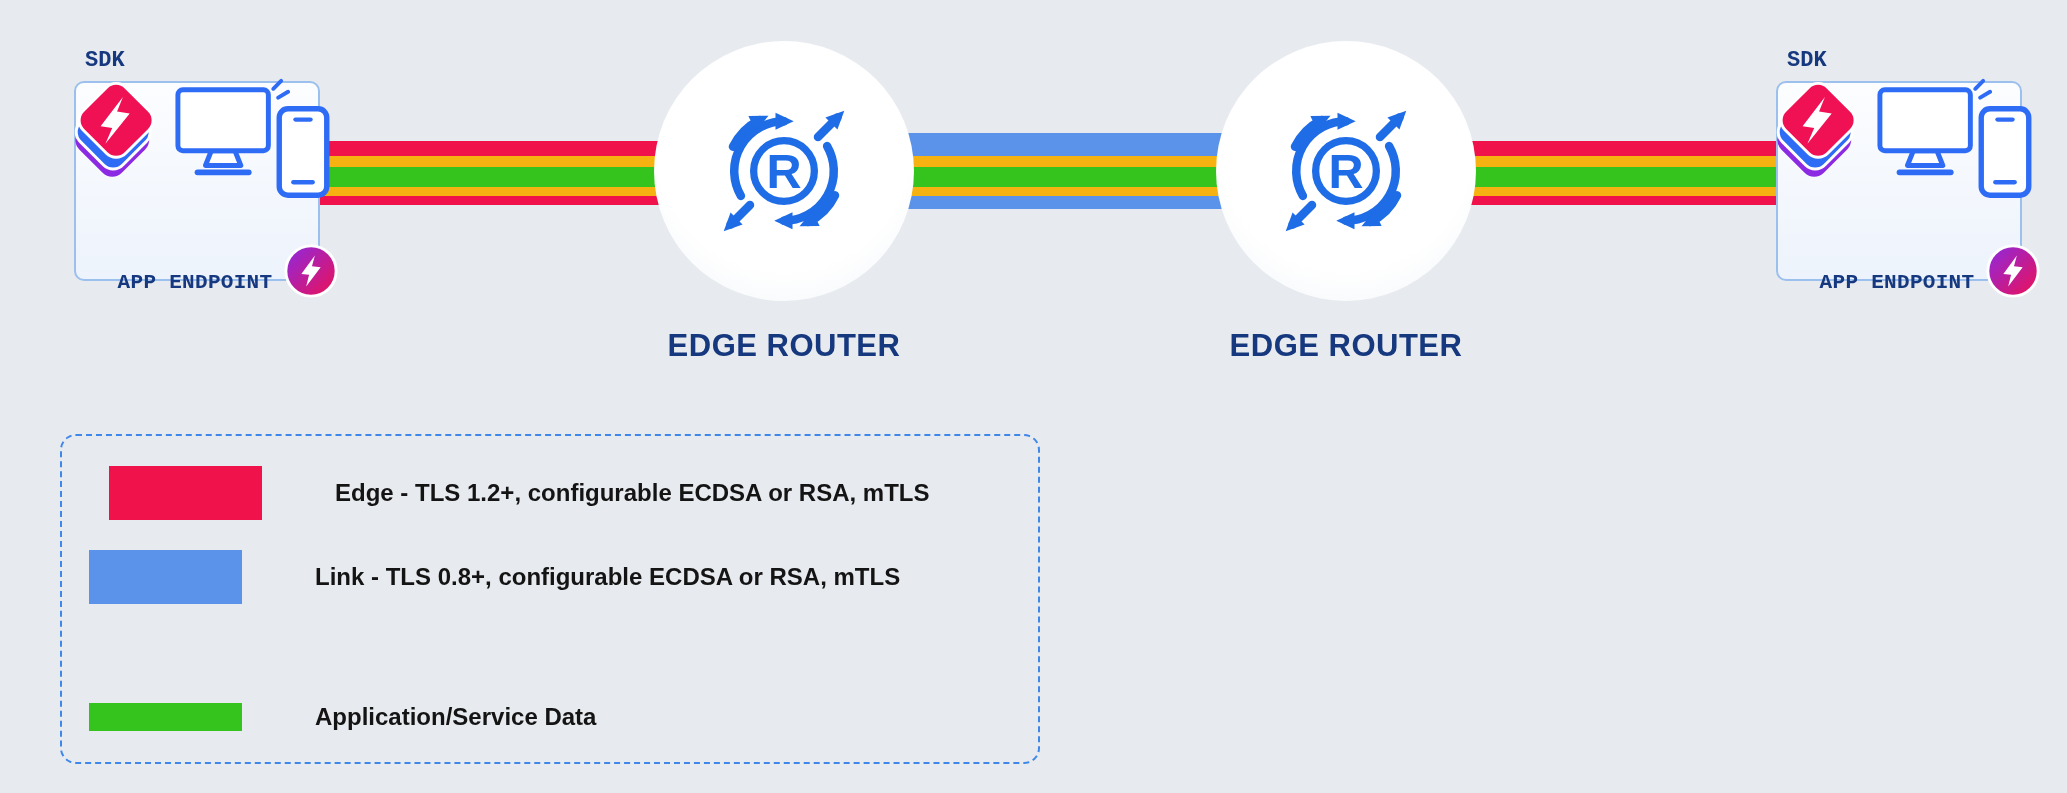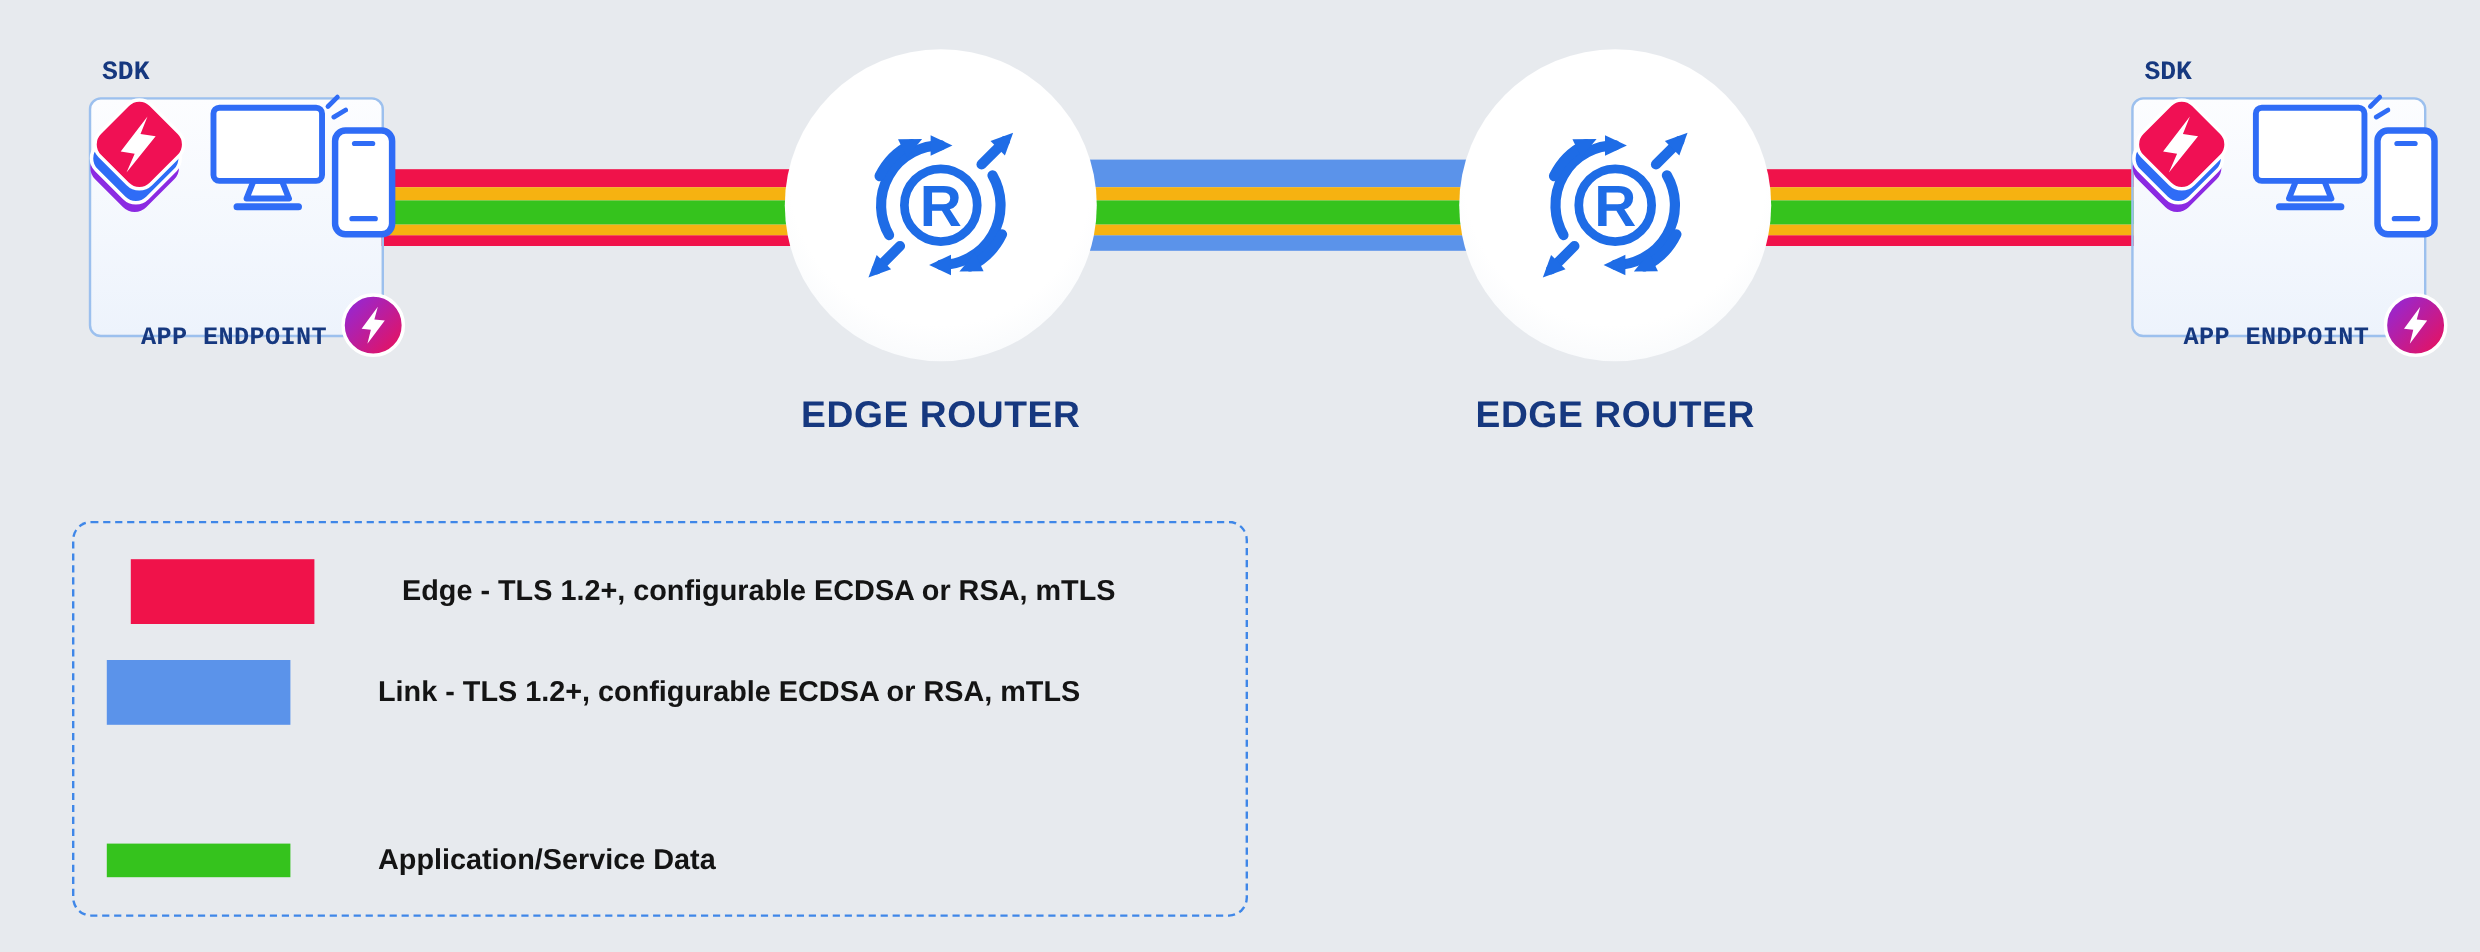--- a/index.html
+++ b/index.html
@@ -162,21 +162,21 @@
       </svg>
   </div>
 
   <div class="legend z2">
     <div class="legend-row row-edge">
       <div class="swatch" style="background-color: rgb(240, 18, 74);"></div>
       <div class="legend-label">Edge - TLS 1.2+, configurable ECDSA or RSA, mTLS</div>
     </div>
     <div class="legend-row row-link">
       <div class="swatch" style="background-color: rgb(91, 147, 234);"></div>
-      <div class="legend-label">Link - TLS 1.2+, configurable ECDSA or RSA, mTLS</div>
+      <div class="legend-label">Link - TLS 0.8+, configurable ECDSA or RSA, mTLS</div>
     </div>
     <div class="legend-row row-data">
       <div class="swatch" style="background-color: rgb(53, 195, 29);"></div>
       <div class="legend-label">Application/Service Data</div>
     </div>
   </div>
 
 </div>
 
 </body></html>

